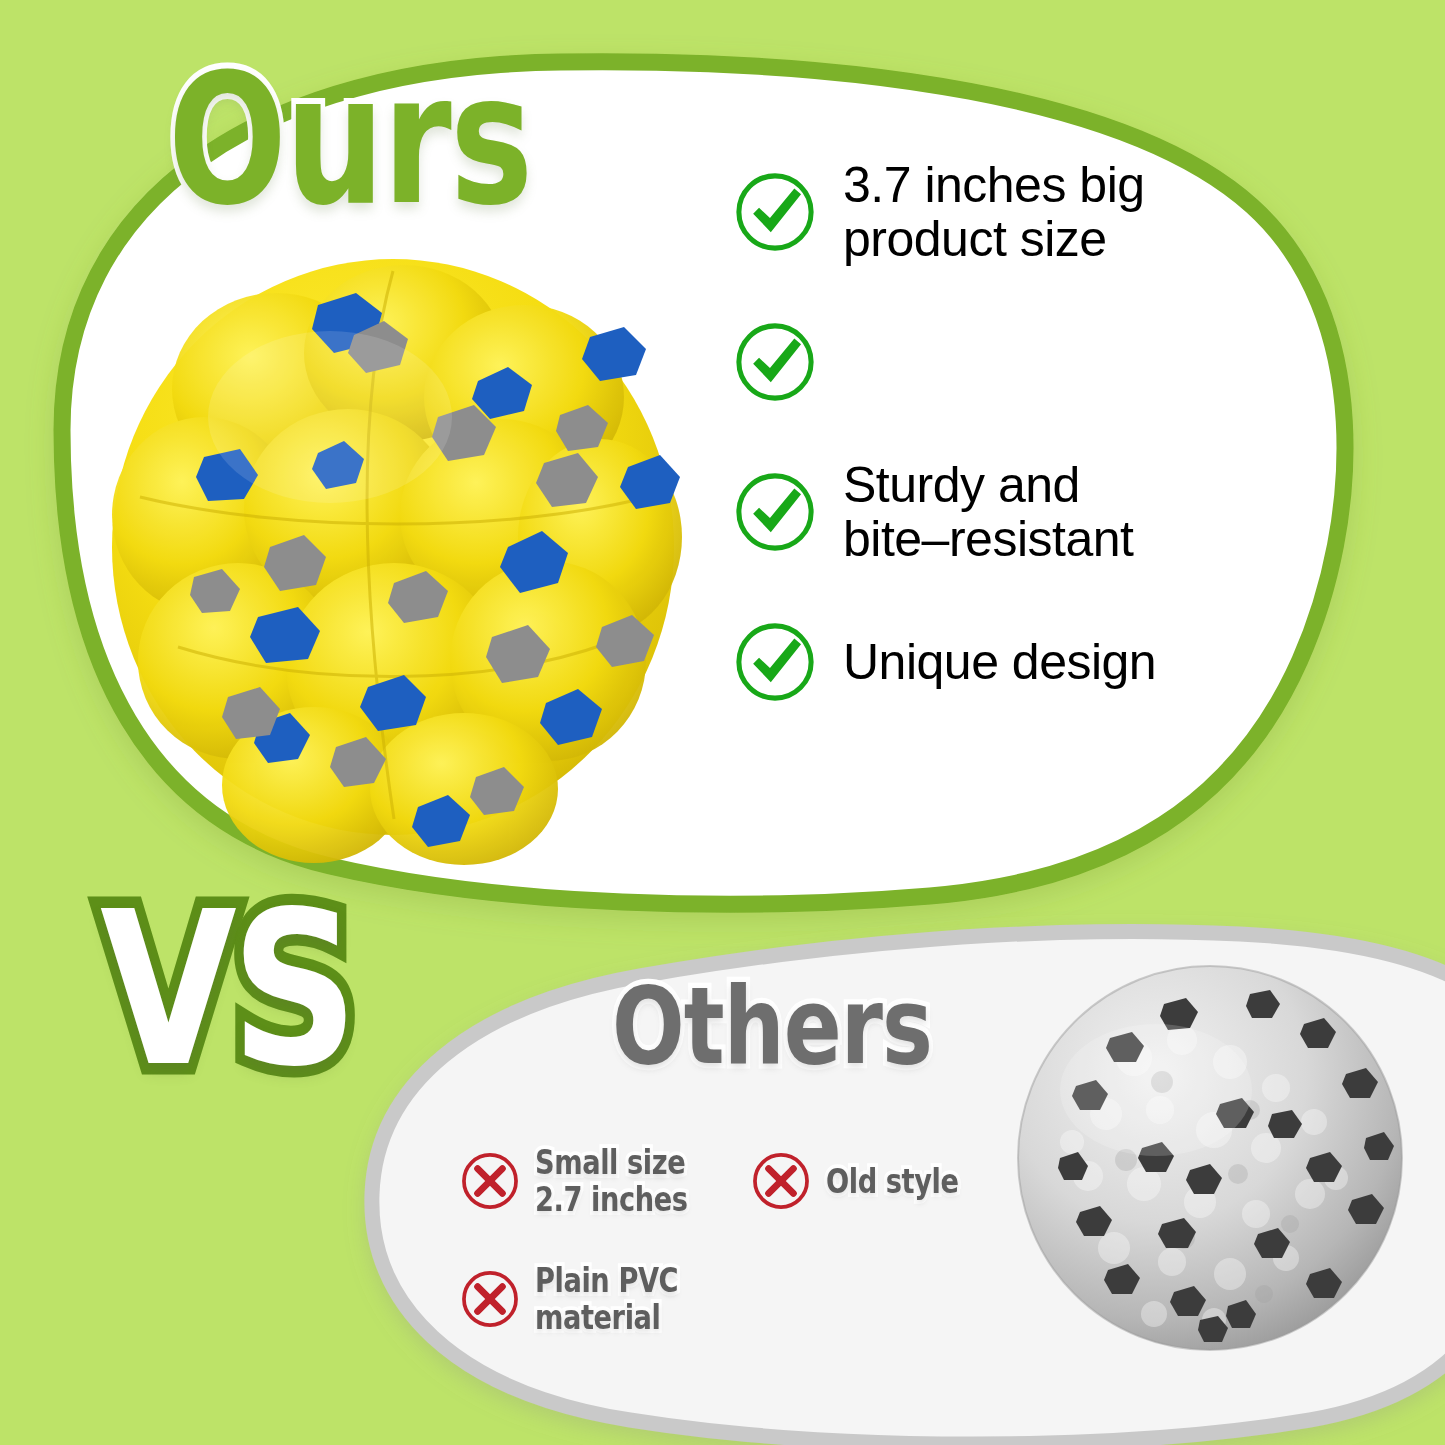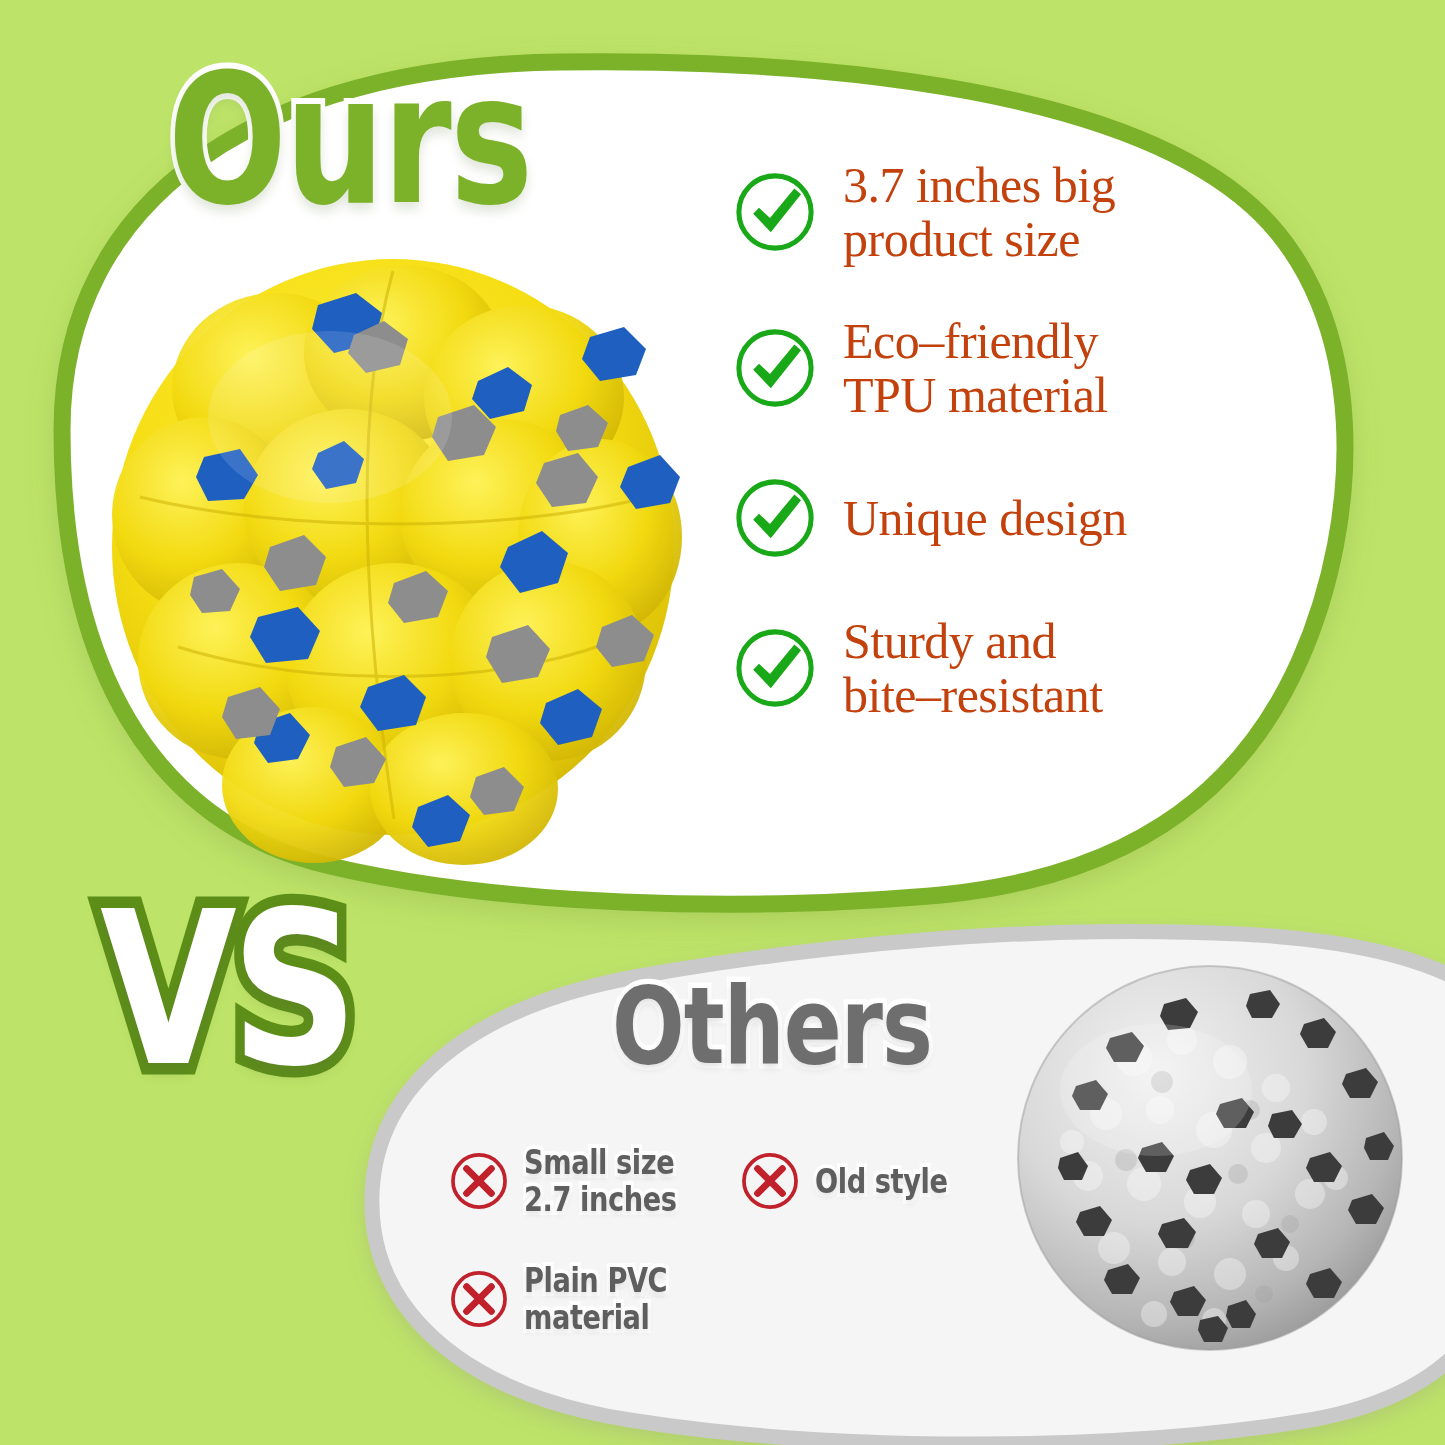--- a/index.html
+++ b/index.html
@@ -68,31 +68,31 @@
     position:absolute; left:733px; top:158px;
     width:470px; z-index:6;
   }
   .feature-row{
     display:flex; align-items:center;
     margin-bottom:48px;
     min-height:96px;
   }
   .check-icon{flex:0 0 auto;width:84px;height:84px;margin-right:26px;}
   .feature-text{
-    font-family:Liberation Serif, serif;
+    font-family:Liberation Sans, sans-serif;
     font-size:50px;
     line-height:1.08;
-    color:#c2410c;
+    color:#000000;
     letter-spacing:-0.5px;
     white-space:pre-line;
   }
 
   
   .neg-grid{
-    position:absolute; left:448px; top:1122px;
+    position:absolute; left:459px; top:1122px;
     width:585px; z-index:7;
     display:grid;
     grid-template-columns:291px 294px;
     grid-template-rows:118px 118px;
   }
   .neg-row{display:flex;align-items:center;}
   .x-icon{flex:0 0 auto;width:62px;height:62px;margin-right:14px;}
   .neg-text{
     font-family:"DejaVu Sans", sans-serif;
     font-weight:bold;
@@ -295,39 +295,37 @@
       </svg>
       <div class="feature-text">3.7 inches big
 product size</div>
     </div>
 
     <div class="feature-row">
       <svg class="check-icon" viewBox="0 0 100 100">
         <circle cx="50" cy="50" r="43" fill="none" stroke="#18a818" stroke-width="6"></circle>
         <path d="M24 52 L31 45 L44 57 L73 22 L81 29 L45 74 Z" fill="#18a818"></path>
       </svg>
-      <div class="feature-text">Eco–friendly
-TPU material</div>
     </div>
 
     <div class="feature-row">
       <svg class="check-icon" viewBox="0 0 100 100">
         <circle cx="50" cy="50" r="43" fill="none" stroke="#18a818" stroke-width="6"></circle>
         <path d="M24 52 L31 45 L44 57 L73 22 L81 29 L45 74 Z" fill="#18a818"></path>
       </svg>
-      <div class="feature-text">Unique design</div>
+      <div class="feature-text">Sturdy and
+bite–resistant</div>
     </div>
 
     <div class="feature-row">
       <svg class="check-icon" viewBox="0 0 100 100">
         <circle cx="50" cy="50" r="43" fill="none" stroke="#18a818" stroke-width="6"></circle>
         <path d="M24 52 L31 45 L44 57 L73 22 L81 29 L45 74 Z" fill="#18a818"></path>
       </svg>
-      <div class="feature-text">Sturdy and
-bite–resistant</div>
+      <div class="feature-text">Unique design</div>
     </div>
 
   </div>
 
   <div class="vs-title">VS</div>
 
   <div class="others-title">Others</div>
 
   <div class="neg-grid">
 

